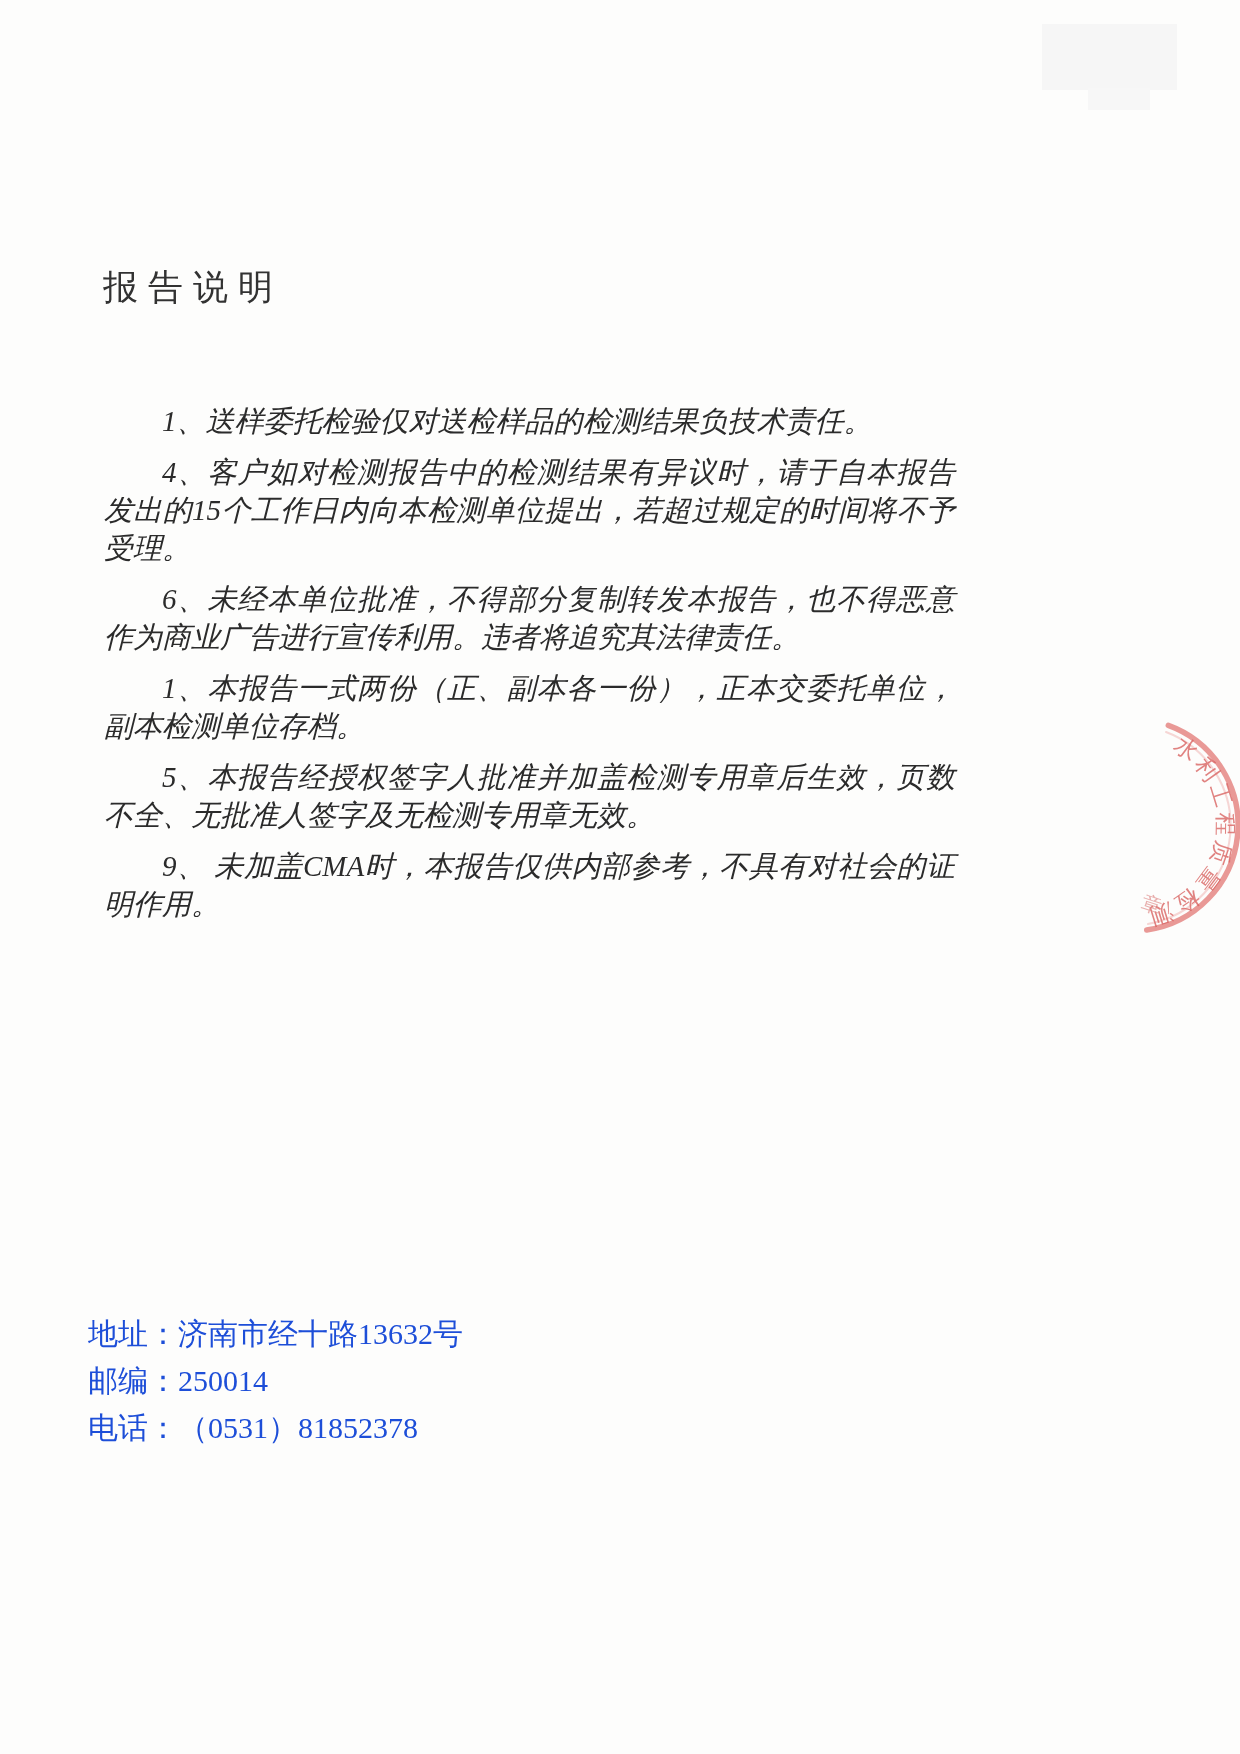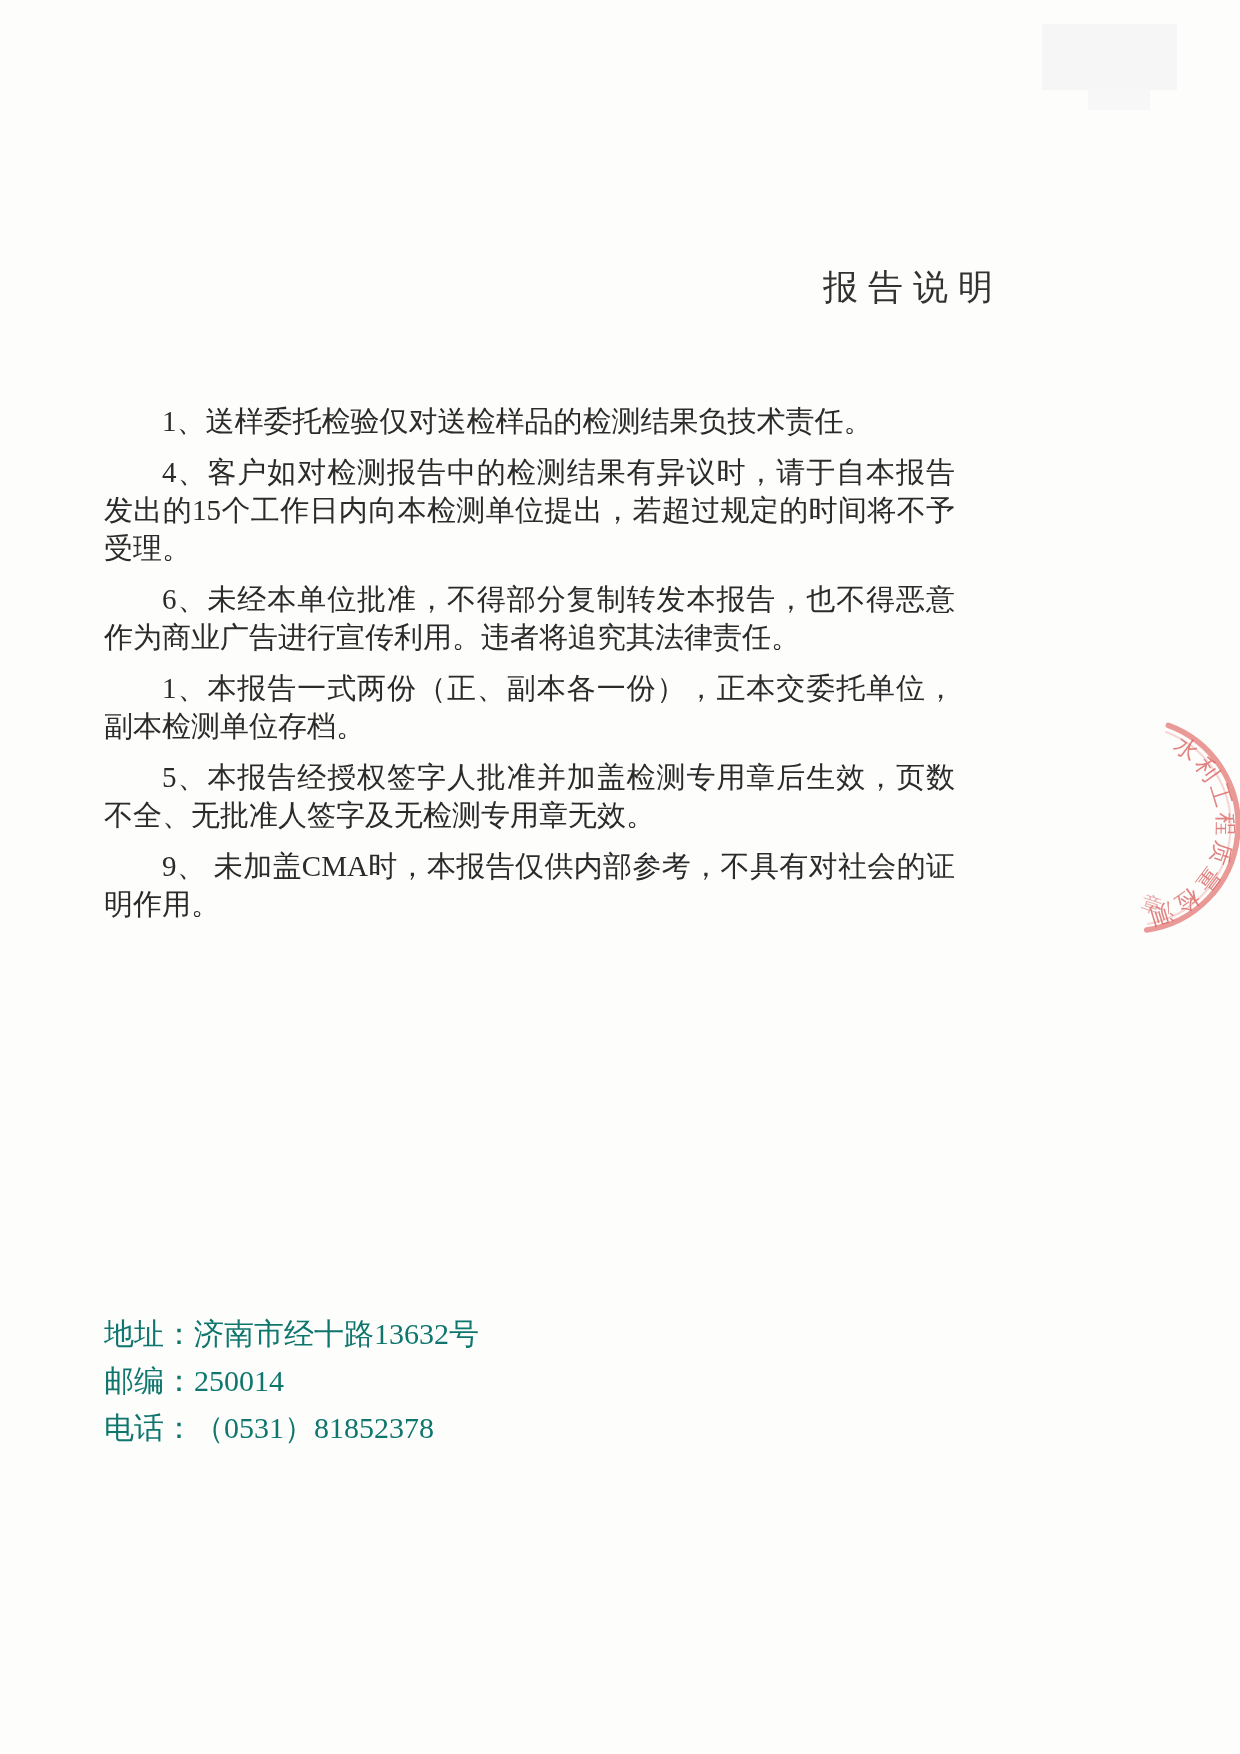--- a/index.html
+++ b/index.html
@@ -29,44 +29,45 @@
   }
 
   .title {
     position: absolute;
     top: 264px; left: 103px;
     width: 900px;
     margin: 0;
     font-size: 35px;
     font-weight: 500;
     letter-spacing: 10px;
-    text-align: right;
+    text-align: left;
     color: #323232;
   }
 
   .notes {
     position: absolute;
     top: 402px; left: 104px;
     width: 851px;
     font-size: 29px;
     line-height: 38px;
     text-align: justify;
+    font-style: italic;
   }
   .note {
     margin: 0 0 13px 0;
     text-indent: 2em;
   }
   .note.gap-before { margin-top: 3px; }
 
   .contact {
     position: absolute;
-    left: 104px; top: 1310px;
+    left: 88px; top: 1310px;
     font-size: 30px;
     line-height: 47px;
-    color: #0f766e;
+    color: #1d4ed8;
   }
 
   .stamp {
     position: absolute;
     left: 1000px; top: 620px;
     width: 260px; height: 340px;
     pointer-events: none;
     filter: blur(0.3px);
   }
 </style>

